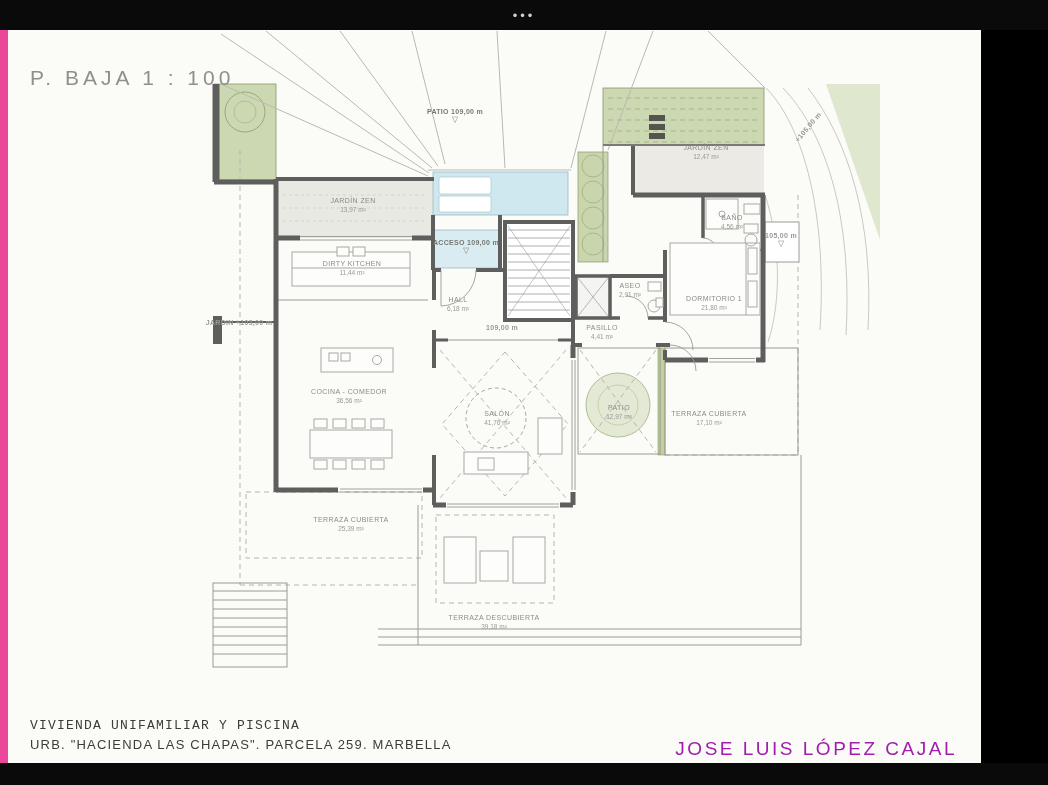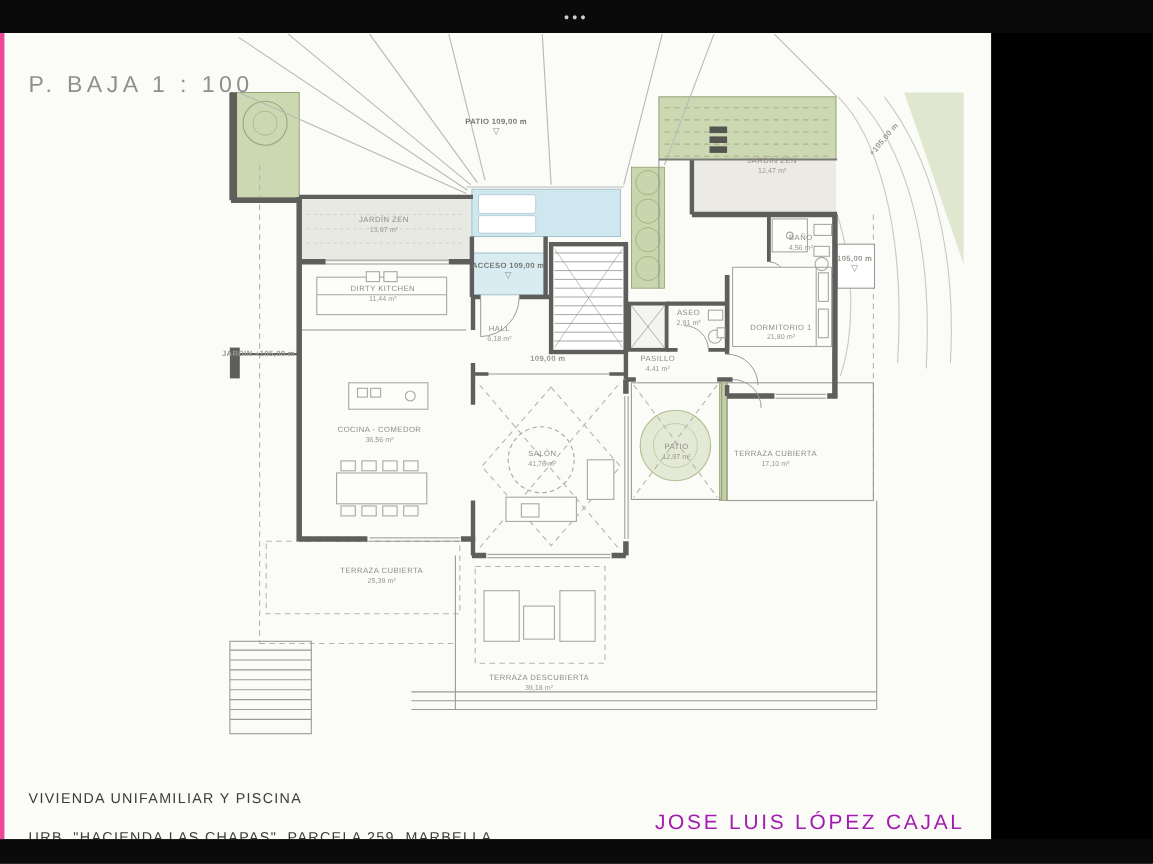--- a/index.html
+++ b/index.html
@@ -2,38 +2,38 @@
 <html><head>
 <meta charset="utf-8">
 <style>
   html,body{margin:0;padding:0;background:#000;}
   .screen{position:relative;width:1048px;height:785px;background:#000;overflow:hidden;
           font-family:"Liberation Sans",sans-serif;}
   .topbar{position:absolute;left:0;top:0;width:1048px;height:30px;background:#0a0a0a;
           display:flex;align-items:center;justify-content:center;}
   .dots{color:#cfcfcf;font-size:13px;letter-spacing:3px;line-height:1;}
   .bottombar{position:absolute;left:0;bottom:0;width:1048px;height:22px;background:#0a0a0a;}
-  .page{position:absolute;left:0;top:30px;width:901px;height:733px;background:#fbfbf8;
-        border-left:4px solid #ec4899;box-sizing:border-box;}
+  .page{position:absolute;left:0;top:30px;width:981px;height:733px;background:#fbfbf8;
+        border-left:8px solid #ec4899;box-sizing:border-box;}
   svg.plan{position:absolute;left:0;top:0;}
 
   .lbl{position:absolute;transform:translate(-50%,-50%);text-align:center;color:#8b8b86;
        line-height:1.25;white-space:nowrap;pointer-events:none;}
   .lbl .rname{display:block;font-size:7px;letter-spacing:.4px;}
   .lbl .rarea{display:block;font-size:6.5px;color:#9a9a94;}
   .level{position:absolute;transform:translate(-50%,-50%);text-align:center;color:#777772;
          line-height:1;white-space:nowrap;}
   .level .ltext{display:block;font-size:7px;font-weight:bold;letter-spacing:.3px;}
   .level .tri{display:block;font-size:8px;color:#8b8b86;margin-top:1px;}
   .tiny{font-size:5.5px;font-weight:normal;color:#9a9a94;}
 
   .sheet-title{position:absolute;left:22px;top:36px;font-size:21px;color:#8f8f8b;
                letter-spacing:4px;}
   .footer-left{position:absolute;left:22px;top:688px;color:#3c3c3a;}
-  .footer-left .l1{font-size:13px;letter-spacing:1.2px;margin-bottom:20px;}
+  .footer-left .l1{font-size:13px;letter-spacing:1.2px;margin-bottom:4px;font-family:Liberation Mono, monospace;}
   .footer-left .l2{font-size:13px;letter-spacing:1.2px;}
   .architect{position:absolute;right:24px;top:708px;font-size:19px;color:#a21caf;
              letter-spacing:2.5px;}
 </style>
 </head>
 <body>
 
 <div class="screen">
 
   <div class="topbar">

